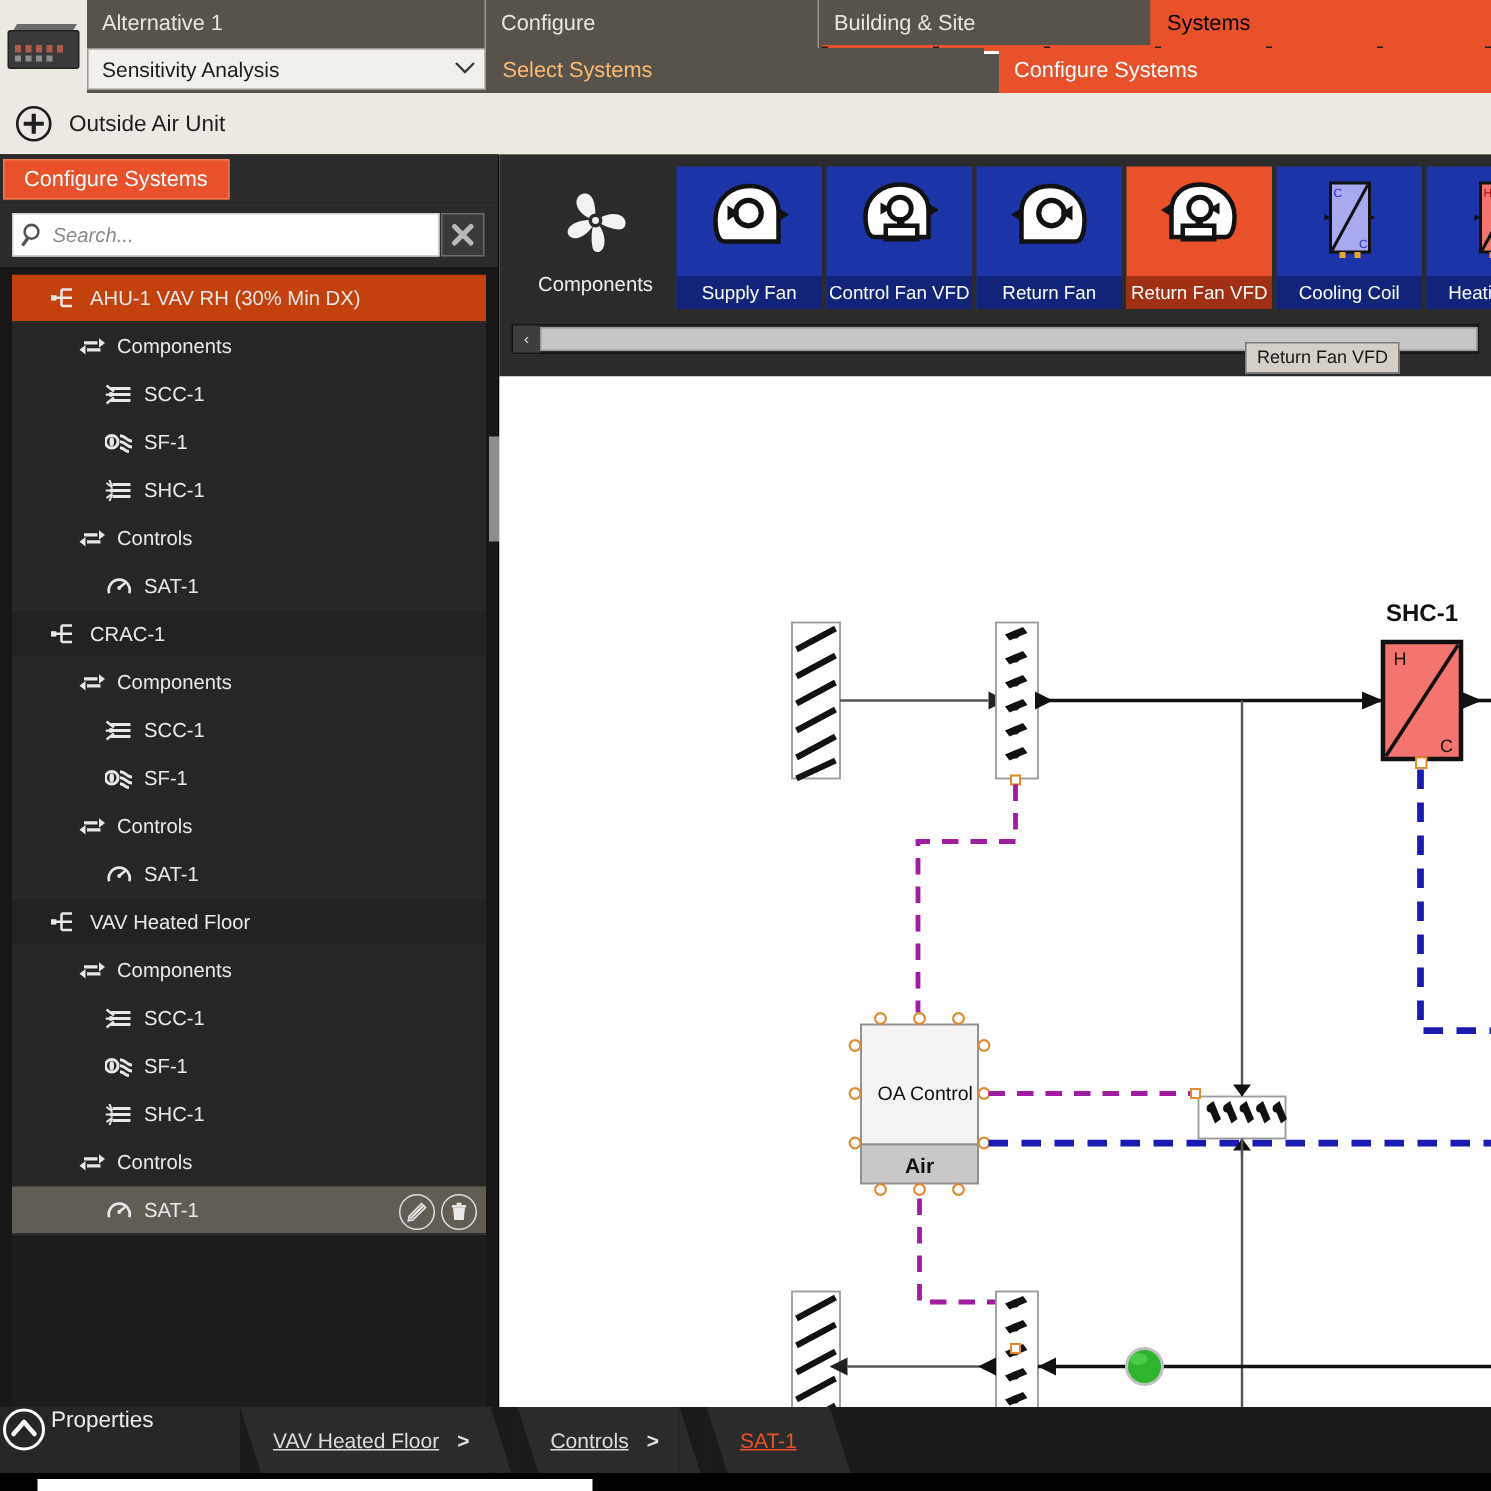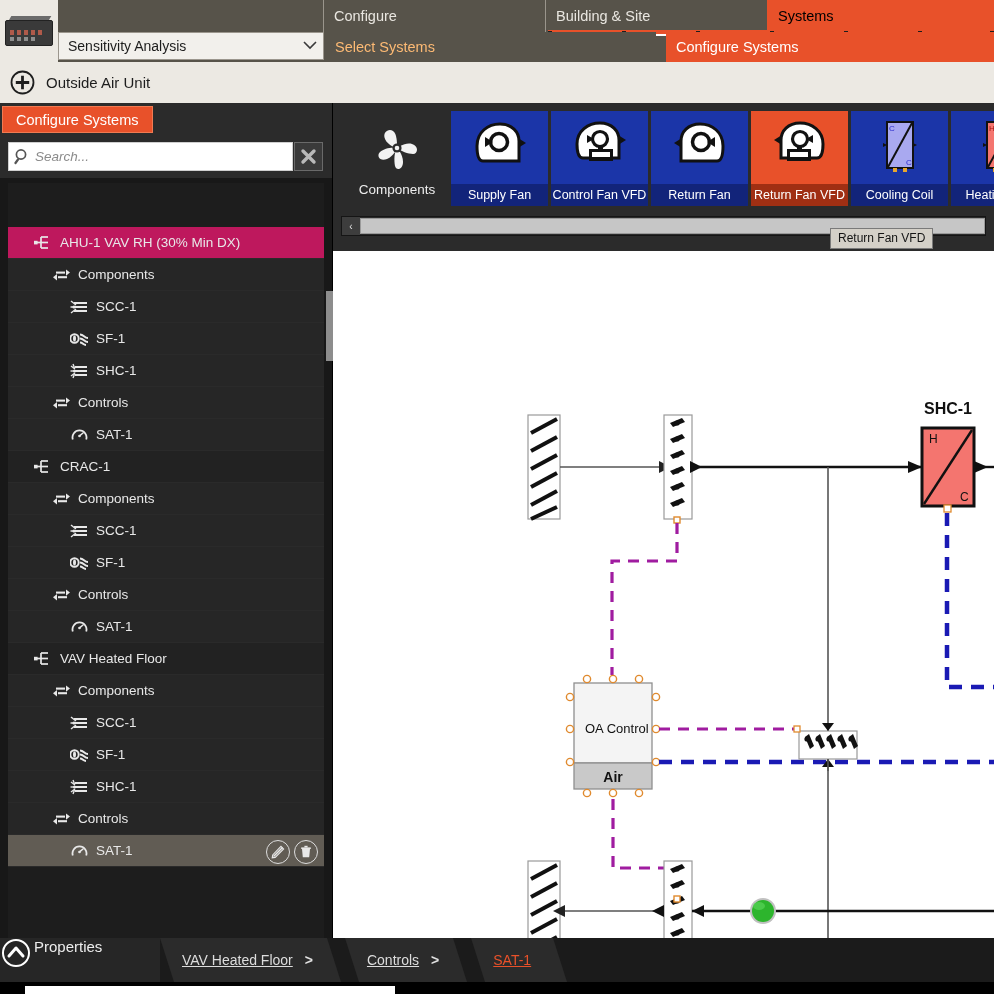--- a/index.html
+++ b/index.html
@@ -142,20 +142,21 @@
         <div class="dotrow2">
             <i class="dot2"></i>
             <i class="dot2"></i>
             <i class="dot2"></i>
             <i class="dot2"></i>
           </div>
       </div>
     </div>
 
     <div class="tabrow">
+      <div class="tab-top" style="left:0px;width:265px;border-left:none;">Alternative 1</div>
       <div class="tab-top" style="left:265px;width:222px;">Configure</div>
       <div class="tab-top" style="left:487px;width:222px;">Building &amp; Site</div>
       <div class="tab-top active" style="left:709px;width:227px;">Systems</div>
     </div>
 
     <div class="orange-rule">
       <i class="nib" style="left:0px;"></i>
         <i class="nib" style="left:74px;"></i>
       <i class="nib" style="left:148px;"></i>
         <i class="nib" style="left:222px;"></i>
@@ -206,21 +207,21 @@
       </div>
       <div class="clearbtn">
         <svg width="17" height="17" viewBox="0 0 17 17">
           <path d="M3 3 L14 14 M14 3 L3 14" stroke="#b9b9b9" stroke-width="3.4" stroke-linecap="round"></path>
         </svg>
       </div>
     </div>
 
     <div class="tree">
 
-        <div class="tnode" style="padding-left: 24px; background: #be185d; margin-top: 44px;">
+        <div class="tnode" style="padding-left: 24px; background: #c2410c;">
           <span class="ticon">
             <svg xmlns="http://www.w3.org/2000/svg" width="19" height="15" viewBox="0 0 19 15">
               <g stroke="#e8e8e8" stroke-width="1.7" fill="none">
         <path d="M7 2 H14"></path>
                 <path d="M7 7.5 H14"></path>
                 <path d="M7 13 H14"></path>
                 <path d="M7 2 V13"></path>
                 <path d="M1 7.5 H7"></path>
               </g>
         <rect x="0" y="5.8" width="3.6" height="3.6" fill="#e8e8e8"></rect>

